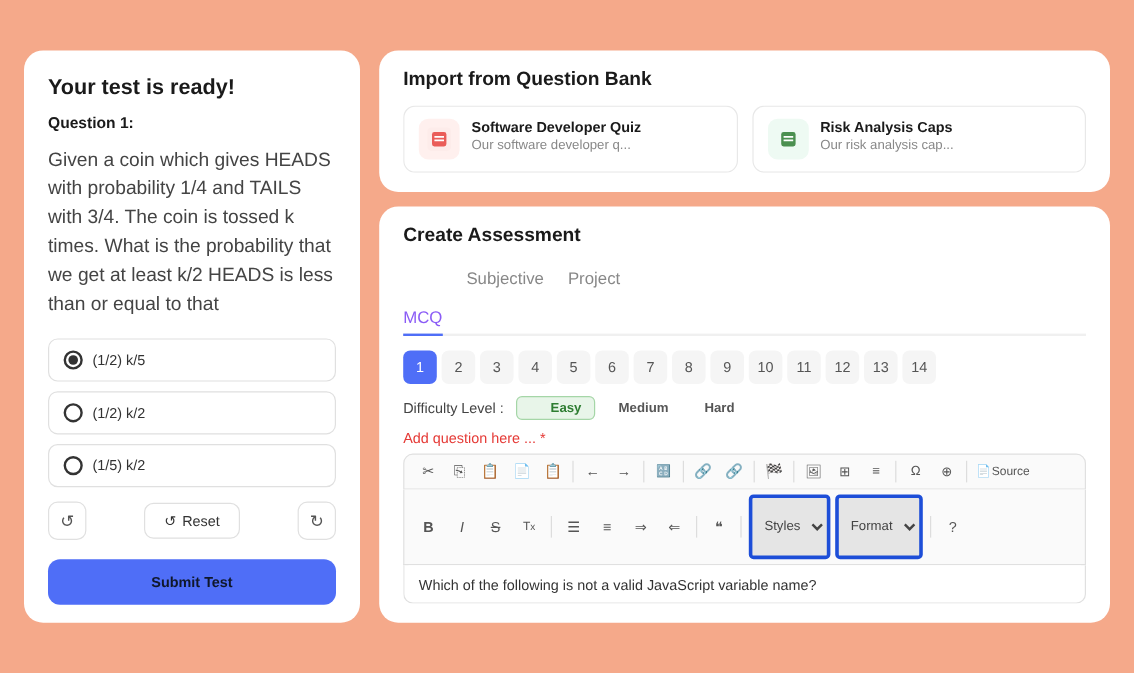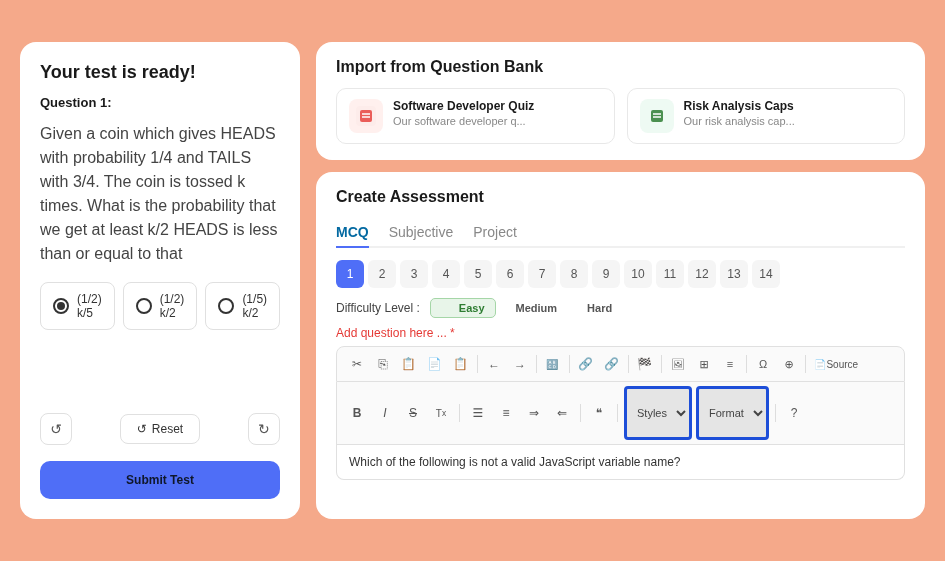--- a/index.html
+++ b/index.html
@@ -42,21 +42,21 @@
       font-weight: 600;
       color: #1a1a1a;
     }
     .question-text {
       font-size: 16px;
       color: #444;
       line-height: 1.5;
     }
     .options-list {
       display: flex;
-      flex-direction: row;
+      flex-direction: column;
       gap: 8px;
       margin-top: 4px;
     }
     .option-item {
       border: 1.5px solid #e0e0e0;
       border-radius: 8px;
       padding: 9px 12px;
       display: flex;
       align-items: center;
       gap: 8px;
@@ -222,23 +222,24 @@
     .tab {
       padding: 6px 0;
       font-size: 14px;
       font-weight: 500;
       color: #888;
       cursor: pointer;
       border-bottom: 2px solid transparent;
       margin-bottom: -2px;
     }
     .tab.active {
-      color: #0369a1;
+      color: #8b5cf6;
       border-bottom: 2px solid #4f6ef7;
-      font-weight: 700;
+      font-weight: 400;
+      margin-top: 32px;
     }
     .question-numbers {
       display: flex;
       gap: 4px;
       flex-wrap: wrap;
       margin-bottom: 10px;
     }
     .qnum {
       width: 28px;
       height: 28px;

